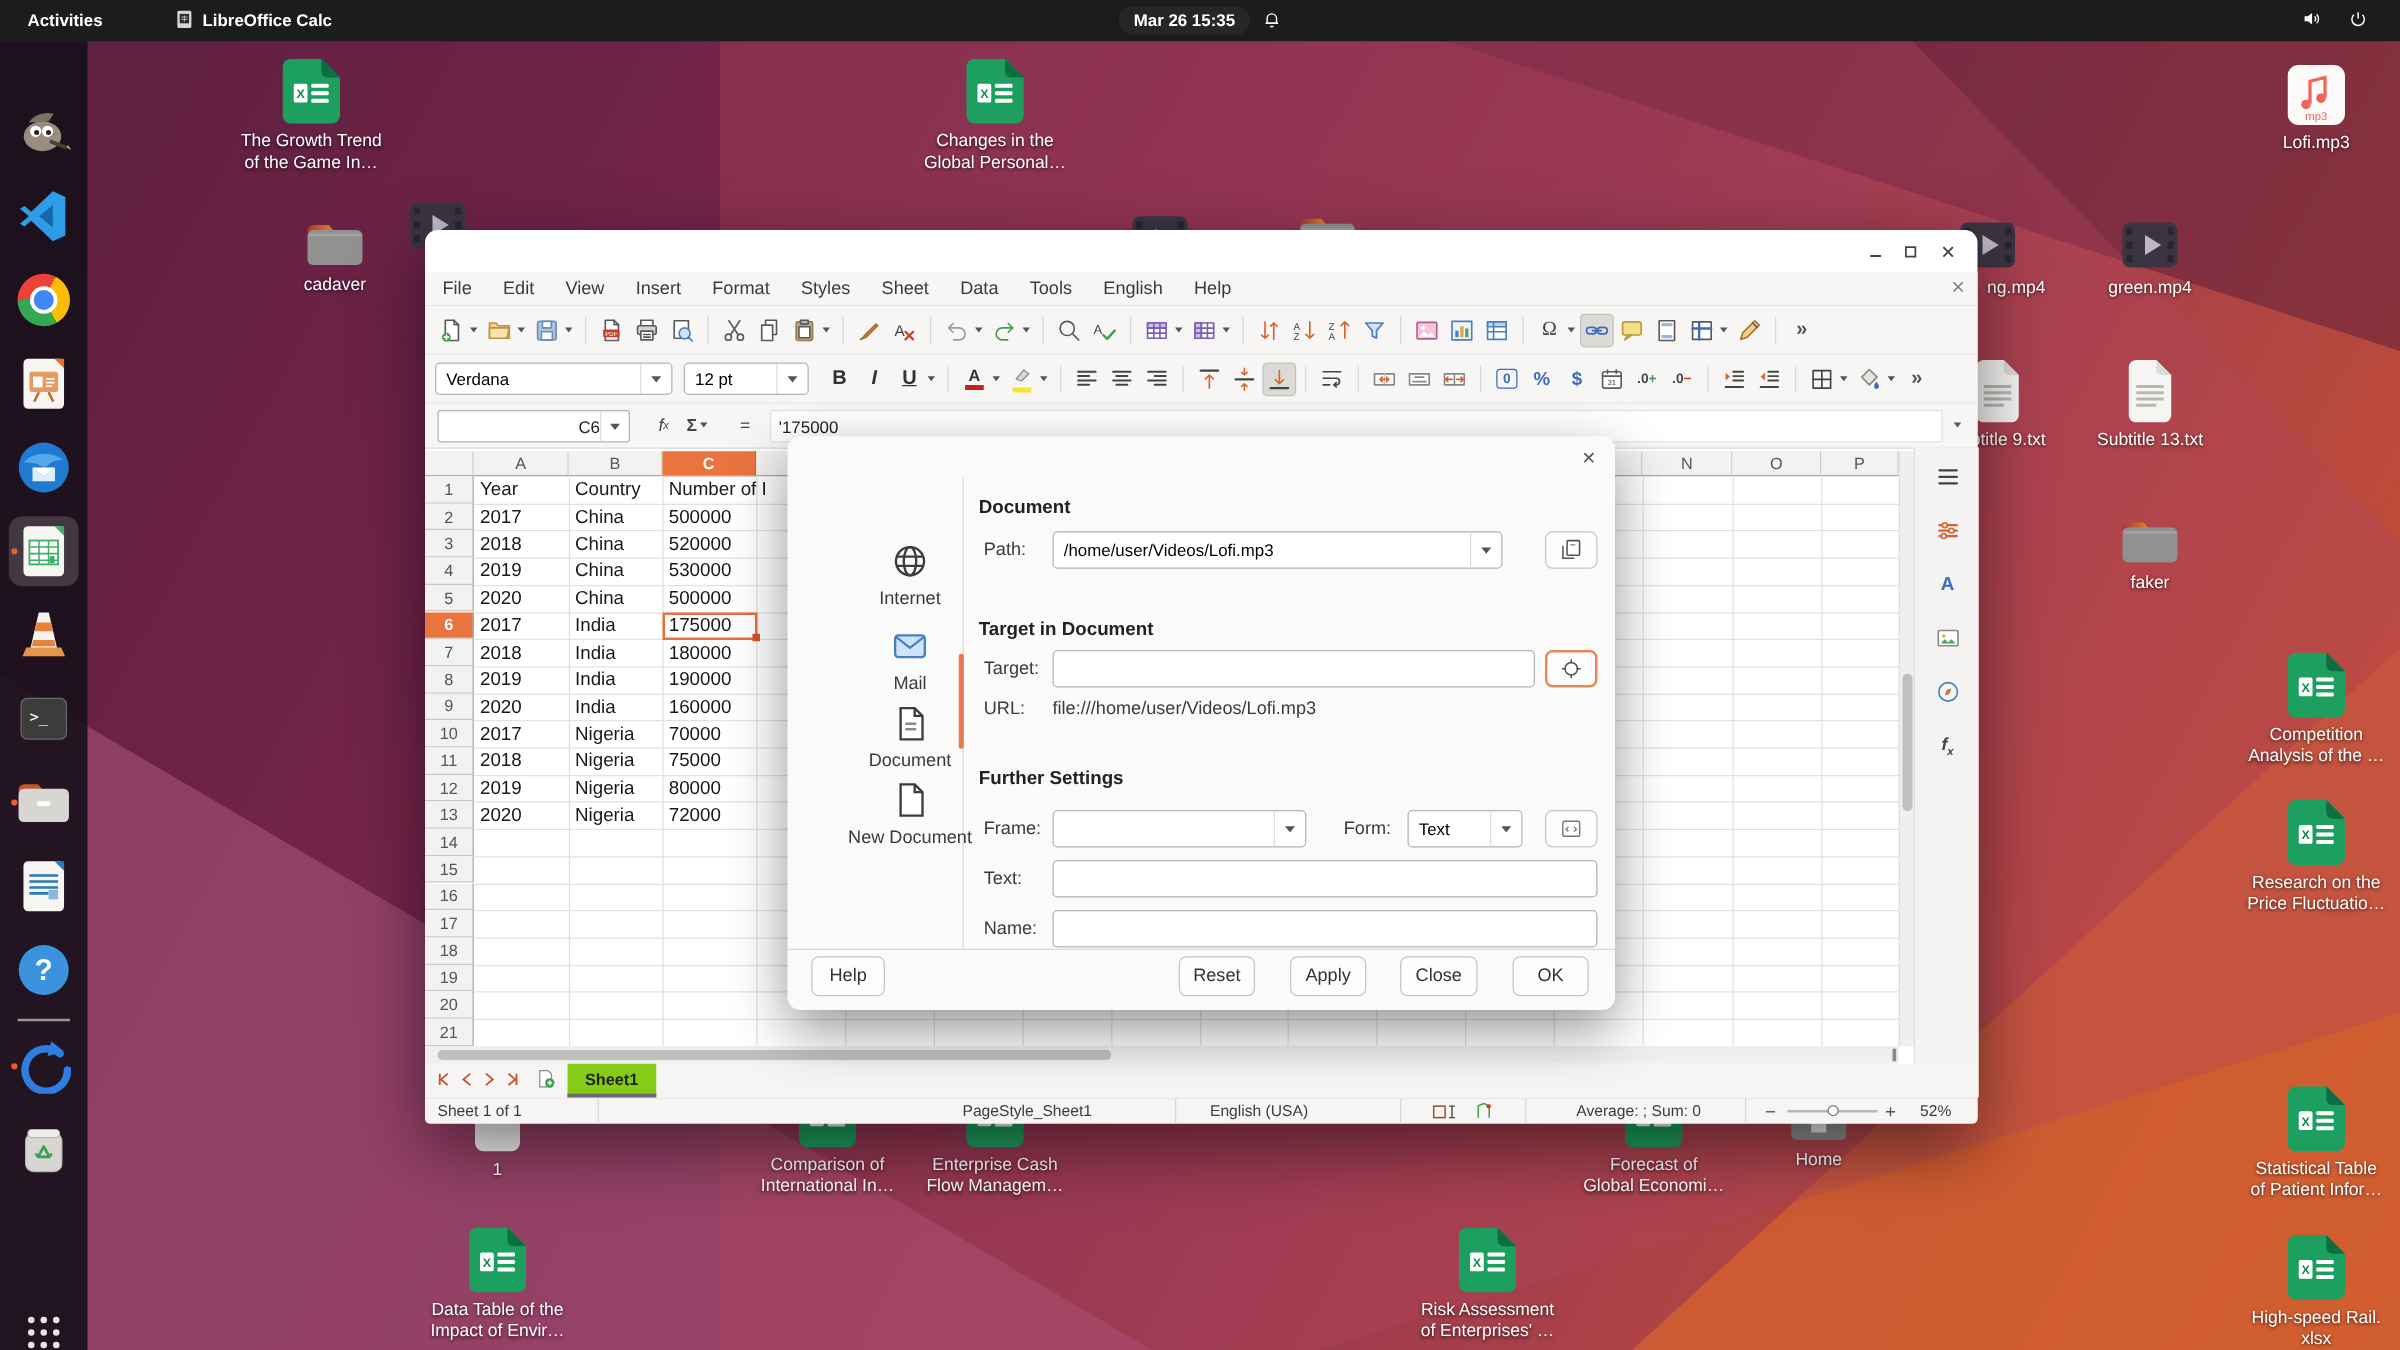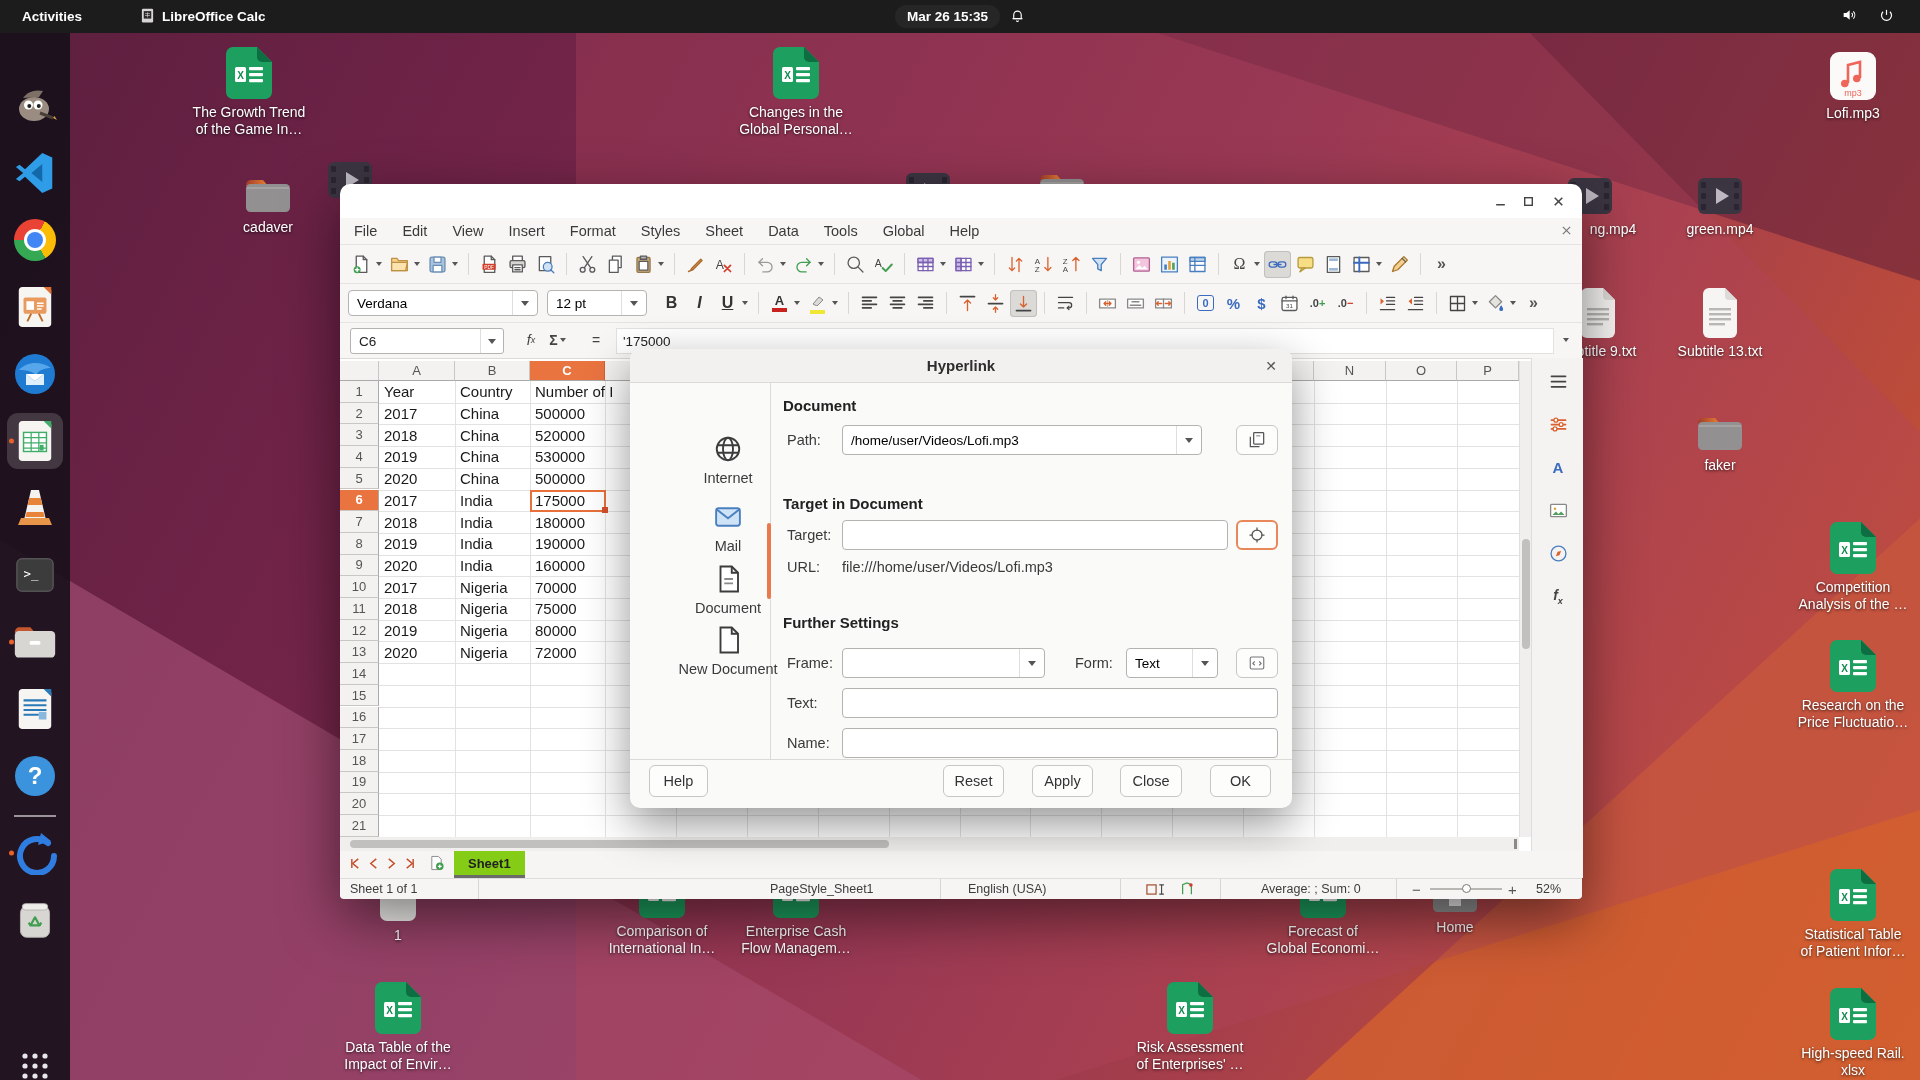--- a/index.html
+++ b/index.html
@@ -45,21 +45,21 @@
   .ico{width:27px;height:27px;display:flex;align-items:center;justify-content:center;border-radius:4px;flex:0 0 auto;}
   .ico.active{background:#dcdad7;box-shadow:inset 0 0 0 1px #c2c0bd;}
   .dd{width:0;height:0;border-left:3.5px solid transparent;border-right:3.5px solid transparent;border-top:4px solid #555;margin:0 3px 0 0;flex:0 0 auto;}
   .sep{width:1px;height:22px;background:#d9d7d4;margin:0 6px;flex:0 0 auto;}
   .combo{height:26px;background:#fff;border:1px solid #b5b3b0;border-radius:4px;display:flex;align-items:center;
     font-size:13.5px;color:#000000;position:relative;box-sizing:border-box;}
   .combo .cval{padding-left:8px;flex:1;}
   .combo .caret{width:24px;height:100%;display:flex;align-items:center;justify-content:center;border-left:1px solid #e0deda;}
   .caret i{width:0;height:0;border-left:4px solid transparent;border-right:4px solid transparent;border-top:5px solid #555;}
   
-  .fbar{position:absolute;left:0;top:139px;width:100%;height:35px;background:#f7f6f5;border-bottom:1px solid #dcdad8;}
+  .fbar{position:absolute;left:0;top:139px;width:100%;height:35px;background:#f7f6f5;border-bottom:1px solid #dcdad8;text-align:right;}
   .namebox{position:absolute;left:10px;top:5px;width:152px;height:24px;background:#fff;border:1px solid #b5b3b0;border-radius:3px;
     font-size:13.5px;color:#222;display:flex;align-items:center;}
   .fbtn{position:absolute;top:5px;height:24px;display:flex;align-items:center;justify-content:center;font-size:14px;color:#444;}
   .finput{position:absolute;left:276px;top:5px;right:28px;height:24px;background:#fff;border:1px solid #e3e1df;
     font-size:13.5px;color:#222;display:flex;align-items:center;padding-left:6px;}
   
   .ghdr{position:absolute;background:#f3f2f0;border-right:1px solid #c9c7c4;border-bottom:1px solid #aaa;
     display:flex;align-items:center;justify-content:center;font-size:13px;color:#555;box-sizing:border-box;}
   .ghdr.sel{background:#ea7440;color:#fff;font-weight:bold;border-right-color:#d5622f;}
   .rhdr{position:absolute;background:#f3f2f0;border-bottom:1px solid #c9c7c4;border-right:1px solid #aaa;
@@ -647,21 +647,21 @@
   <div class="menubar" id="menubar">
       <span>File</span>
       <span>Edit</span>
       <span>View</span>
       <span>Insert</span>
       <span>Format</span>
       <span>Styles</span>
       <span>Sheet</span>
       <span>Data</span>
       <span>Tools</span>
-      <span>Global</span>
+      <span>English</span>
       <span>Help</span>
     </div>
   <div class="abs" style="right:10px;top:38px;">
     <svg width="11" height="11" viewBox="0 0 12 12">
         <path d="M2 2l8 8M10 2l-8 8" stroke="#777" stroke-width="1.3"></path>
       </svg></div>
 
   <div class="tbar" id="tb1">
       <span class="ico">
         <svg width="21" height="21" viewBox="0 0 24 24" fill="none" stroke="#5a5a5a" stroke-width="1.5" stroke-linecap="round" stroke-linejoin="round">
@@ -1265,21 +1265,20 @@
     <div class="sbar-sep" style="left:1056px;"></div>
     <div style="left:1072px;font-size:15px;color:#555;">−</div>
     <div style="left:1090px;top:9px;width:72px;height:2px;background:#b9b7b4;"></div>
     <div style="left:1122px;top:5px;width:9px;height:9px;border:1.5px solid #777;border-radius:50%;background:#fdfdfc;box-sizing:border-box;"></div>
     <div style="left:1168px;font-size:15px;color:#555;">+</div>
     <div style="left:1196px;">52%</div>
   </div>
 </div>
 
 <div class="dlg">
-  <div class="dlg-title">Hyperlink</div>
   <div class="dlg-close">✕</div>
 
   <div class="dlg-nav">
     <div class="navitem" style="top:52px;">
       <span>
         <svg width="30" height="30" viewBox="0 0 24 24" fill="none" stroke="#3c3c3c" stroke-width="1.5">
             <circle cx="12" cy="12" r="9"></circle>
             <ellipse cx="12" cy="12" rx="4" ry="9"></ellipse>
             <path d="M3.5 9h17M3.5 15h17"></path>
           </svg></span>

